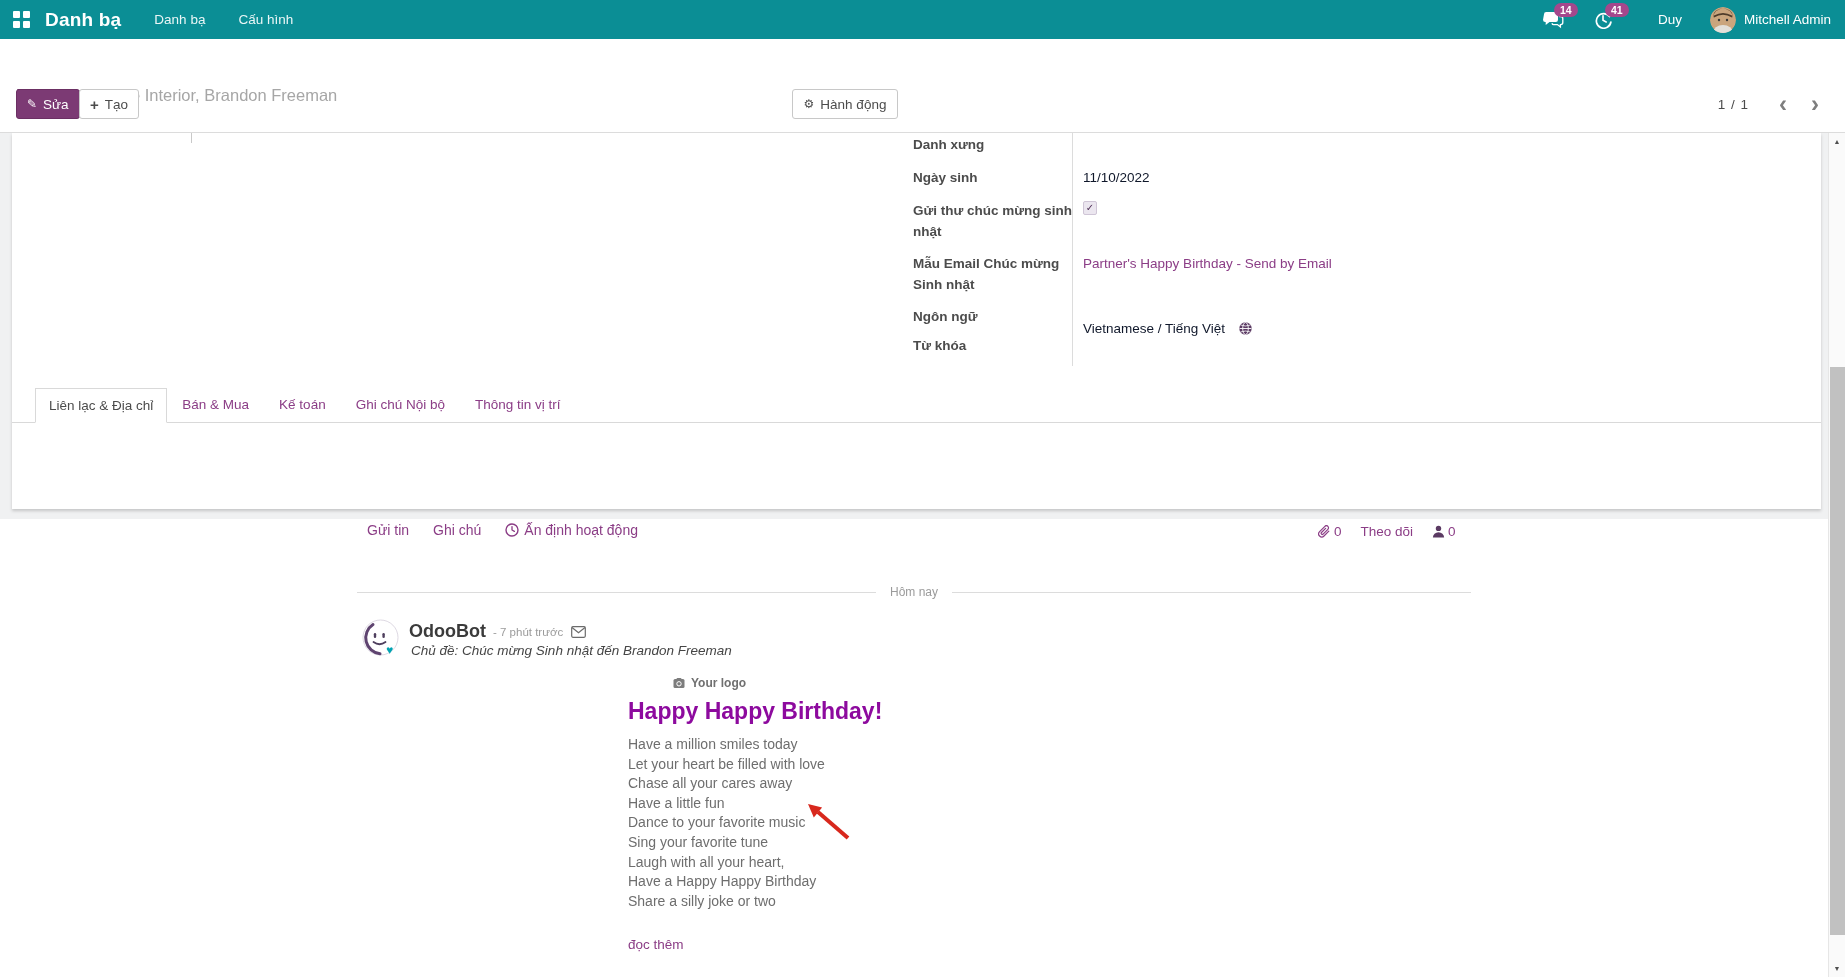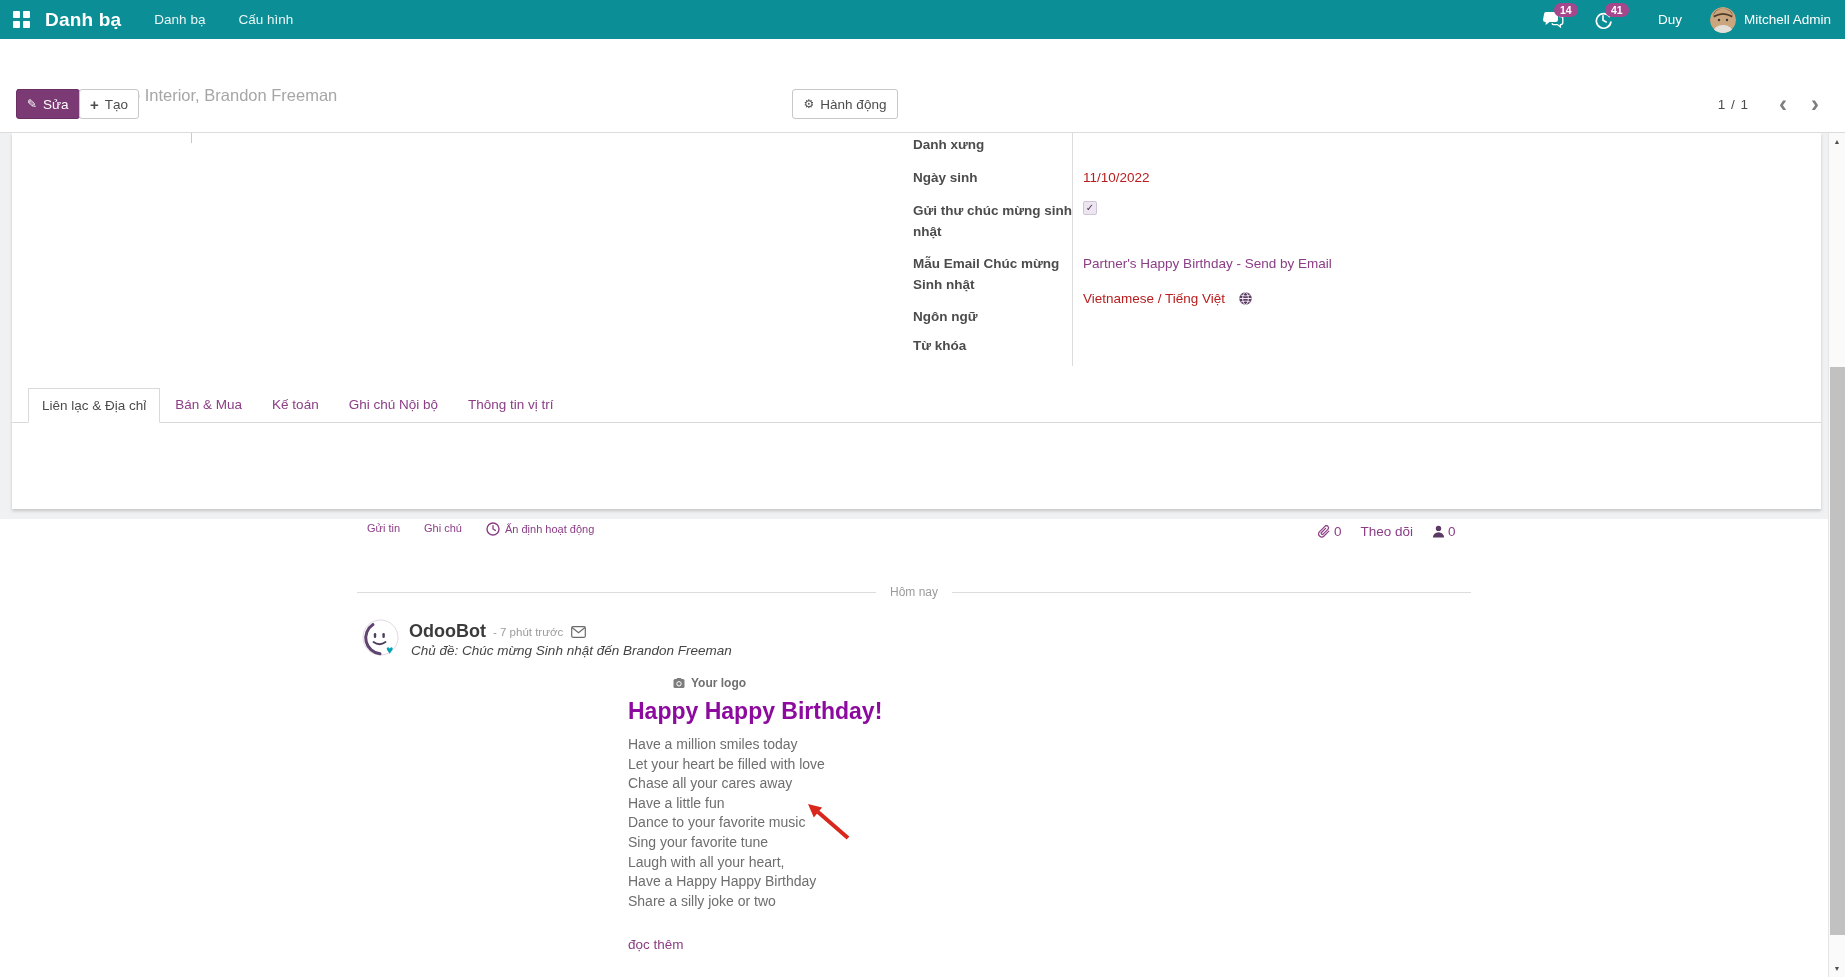--- a/index.html
+++ b/index.html
@@ -44,38 +44,38 @@
   .pager-val{font-size:13.5px;color:#4c4c4c;letter-spacing:1px;}
   .pg-arrow{font-size:24px;color:#7e7e7e;line-height:26px;padding:0 12px;cursor:pointer;font-weight:bold;}
 
   
   .sheet{top:133px;left:12px;width:1809px;height:376px;background:#fff;
     box-shadow:0 2px 3px rgba(0,0,0,.18);}
   .tick{top:133px;left:191px;width:1px;height:10px;background:#c9c9c9;}
   .vsep{top:133px;left:1072px;width:1px;height:233px;background:#dcdcdc;}
   .flabel{position:absolute;left:913px;width:160px;font-size:13.5px;font-weight:bold;
     color:#4c4c4c;line-height:21px;}
-  .fvalue{position:absolute;left:1083px;font-size:13.5px;color:#b91c1c;line-height:21px;}
+  .fvalue{position:absolute;left:1083px;font-size:13.5px;color:#0f172a;line-height:21px;}
   .flink{color:#8b3d86;cursor:pointer;}
   .checkbox{position:absolute;left:1083px;top:201px;width:14px;height:14px;background:#ebe6ef;
     border:1px solid #cfc5d6;border-radius:2px;box-sizing:border-box;
     display:flex;align-items:center;justify-content:center;cursor:pointer;}
   .checkbox span{font-size:10px;color:#4d2e55;font-weight:bold;line-height:10px;}
   .globe{display:inline-block;vertical-align:-2px;margin-left:14px;}
 
   
   .tabs{top:388px;left:12px;width:1809px;height:35px;display:flex;align-items:flex-end;
-    padding-left:16px;box-sizing:border-box;border-bottom:1px solid #d9d9d9;}
+    padding-left:23px;box-sizing:border-box;border-bottom:1px solid #d9d9d9;}
   .tab{height:34px;line-height:34px;font-size:13.5px;color:#8b3d86;padding:0 15px;cursor:pointer;white-space:nowrap;}
   .tab.active{background:#fff;color:#4c4c4c;border:1px solid #d9d9d9;border-bottom:1px solid #fff;
     height:35px;line-height:33px;margin-bottom:-1px;box-sizing:border-box;padding:0 13px;}
 
   
   .chatter{top:519px;left:0;width:1828px;height:458px;background:#fff;}
-  .chat-btns{position:absolute;left:367px;top:3px;display:flex;align-items:flex-start;font-size:11px;color:#8b3d86;}
+  .chat-btns{position:absolute;left:367px;top:3px;display:flex;align-items:flex-start;font-size:14px;color:#8b3d86;}
   .chat-btn{margin-right:24px;cursor:pointer;display:inline-flex;align-items:center;}
   .chat-btn svg{margin-right:5px;}
   .chat-right{position:absolute;left:1318px;top:5px;display:flex;align-items:center;font-size:13.5px;color:#8b3d86;}
   .chat-right .grp{display:inline-flex;align-items:center;margin-right:19px;cursor:pointer;}
   .chat-right .grp:last-child{margin-right:0;}
   .chat-right svg{margin-right:3px;}
   .divider{position:absolute;left:357px;top:66px;width:1114px;display:flex;align-items:center;}
   .divider .line{flex:1;height:1px;background:#dcdcdc;}
   .divider .dtext{font-size:12px;color:#9b9b9b;margin:0 14px;}
   .odoobot{position:absolute;left:362px;top:100px;width:37px;height:37px;}
@@ -180,21 +180,21 @@
 
 <div class="flabel" style="top:200px;">Gửi thư chúc mừng sinh nhật</div>
 <div class="checkbox">
   <span>✓</span>
 </div>
 
 <div class="flabel" style="top:253px;">Mẫu Email Chúc mừng Sinh nhật</div>
 <div class="fvalue flink" style="top:253px;">Partner's Happy Birthday - Send by Email</div>
 
 <div class="flabel" style="top:306px;">Ngôn ngữ</div>
-<div class="fvalue" style="top:288px;">
+<div class="fvalue" style="top:318px;">
   <span>Vietnamese / Tiếng Việt</span><span class="globe">
     <svg width="13" height="13" viewBox="0 0 13 13">
       <circle cx="6.5" cy="6.5" r="6.2" fill="#5b3a63"></circle>
       <ellipse cx="6.5" cy="6.5" rx="2.8" ry="6" fill="none" stroke="#fff" stroke-width="0.9"></ellipse>
       <line x1="0.5" y1="6.5" x2="12.5" y2="6.5" stroke="#fff" stroke-width="0.9"></line>
       <path d="M1.5,3 q5,2 10,0 M1.5,10 q5,-2 10,0" fill="none" stroke="#fff" stroke-width="0.8"></path>
     </svg>
   </span>
 </div>
 

